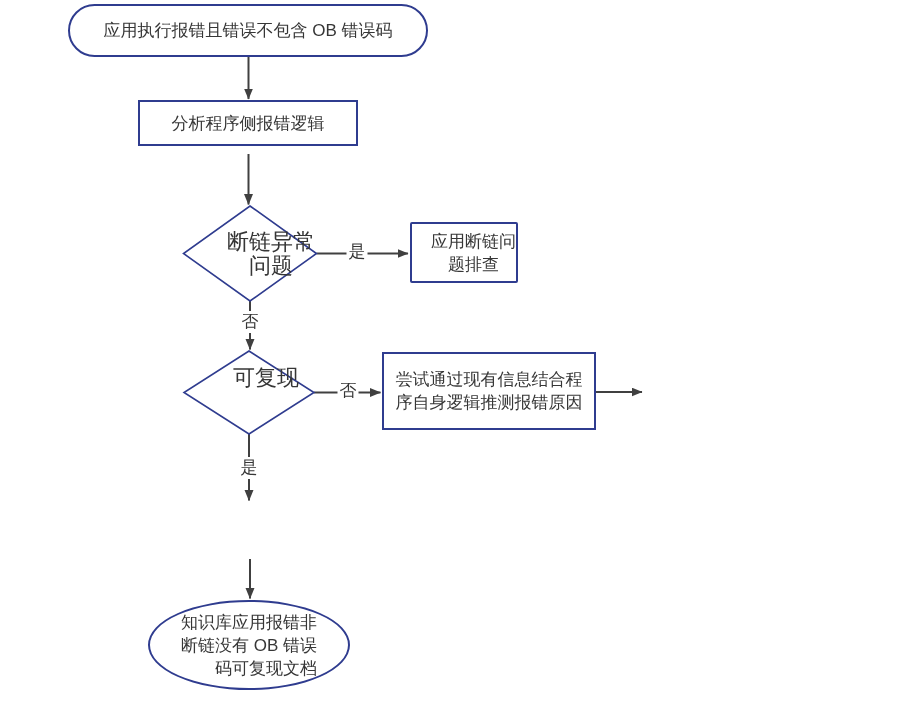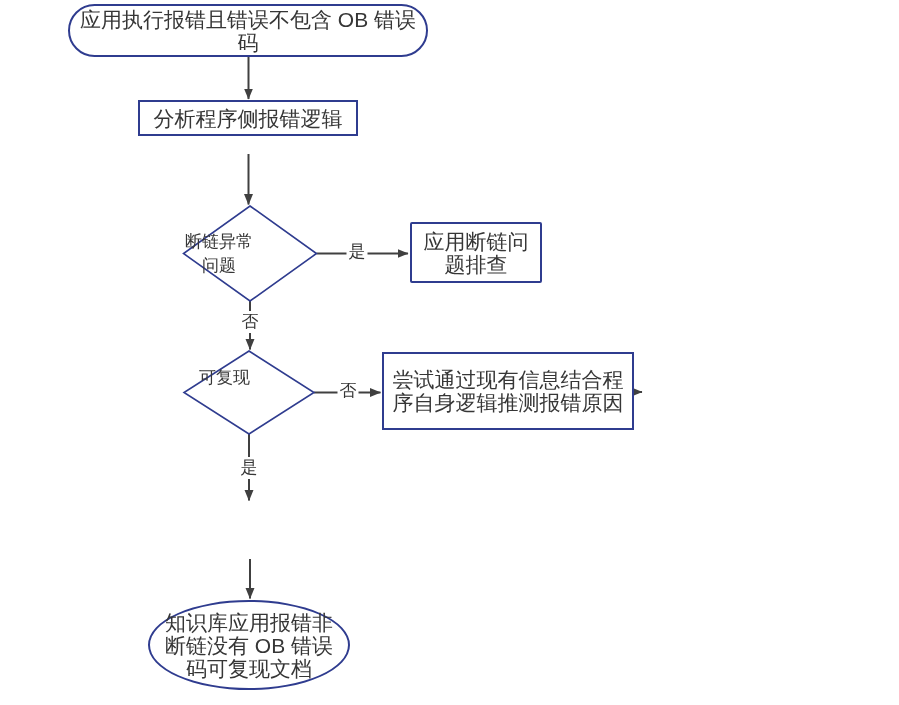--- a/index.html
+++ b/index.html
@@ -31,39 +31,39 @@
   .diamond { fill: #ffffff; stroke: var(--shape-border); stroke-width: 1.6; }
   .node {
     position: absolute;
     display: flex;
     align-items: center;
     justify-content: center;
     text-align: center;
     background: #ffffff;
     border: 2px solid var(--shape-border);
     color: var(--text);
-    font-size: 21px;
+    font-size: 17px;
     line-height: 23px;
     white-space: pre-line;
   }
   .node.start      { left: 68px;  top: 4px;   width: 360px; height: 53px;  border-radius: 27px; }
-  .node.analyze    { left: 138px; top: 100px; width: 220px; height: 36px; }
-  .node.disconnect { left: 410px; top: 222px; width: 132px; height: 61px;  border-radius: 2px; }
-  .node.infer      { left: 382px; top: 352px; width: 252px; height: 78px; }
+  .node.analyze    { left: 138px; top: 100px; width: 220px; height: 46px; }
+  .node.disconnect { left: 410px; top: 222px; width: 108px; height: 61px;  border-radius: 2px; justify-content: flex-end; }
+  .node.infer      { left: 382px; top: 352px; width: 214px; height: 78px; }
   .node.kb1        { left: 644px; top: 333px; width: 170px; height: 118px; border-radius: 50%; }
   .node.debug      { left: 101px; top: 502px; width: 299px; height: 57px; }
-  .node.kb2        { left: 148px; top: 600px; width: 202px; height: 90px;  border-radius: 50%; }
+  .node.kb2        { left: 148px; top: 600px; width: 202px; height: 90px;  border-radius: 50%; text-align: right; }
   .diamond-label {
     position: absolute;
     display: flex;
     align-items: center;
-    justify-content: flex-start;
+    justify-content: flex-end;
     text-align: center;
     color: var(--text);
-    font-size: 17px;
+    font-size: 22px;
     line-height: 24px;
     white-space: pre-line;
     background: transparent;
   }
   .diamond-label.d1 { left: 185px; top: 227px; width: 130px; height: 53px; }
   .diamond-label.d2 { left: 199px; top: 365px; width: 100px; height: 25px; }
   .edge-label {
     position: absolute;
     transform: translate(-50%, -50%);
     background: #ffffff;

